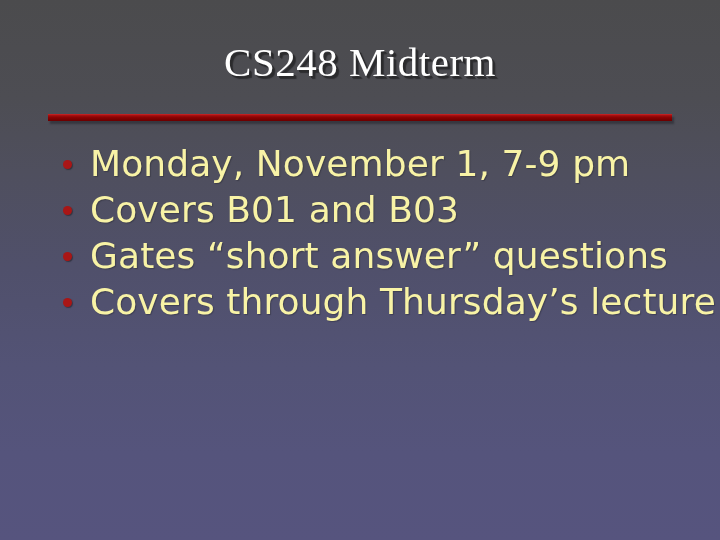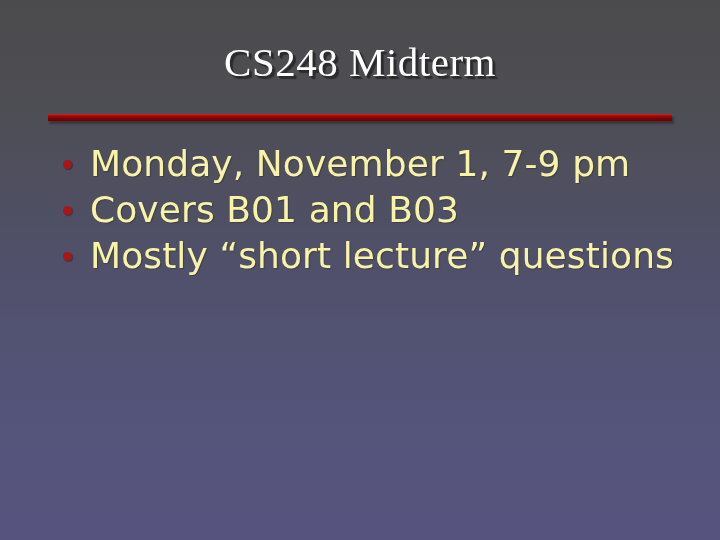--- a/index.html
+++ b/index.html
@@ -136,19 +136,23 @@
     </li>
 
     <li class="bullet-row">
       <span class="bullet-dot"></span>
       <span class="bullet-text">Covers B01 and B03</span>
     </li>
 
 
     <li class="bullet-row">
       <span class="bullet-dot"></span>
-      <span class="bullet-text">Mostly “short lecture” questions</span>
+      <span class="bullet-text">Gates “short answer” questions</span>
     </li>
 
+    <li class="bullet-row">
+      <span class="bullet-dot"></span>
+      <span class="bullet-text">Covers through Thursday’s lecture</span>
+    </li>
 
   </ul>
 
 </div>
 
 </body></html>

